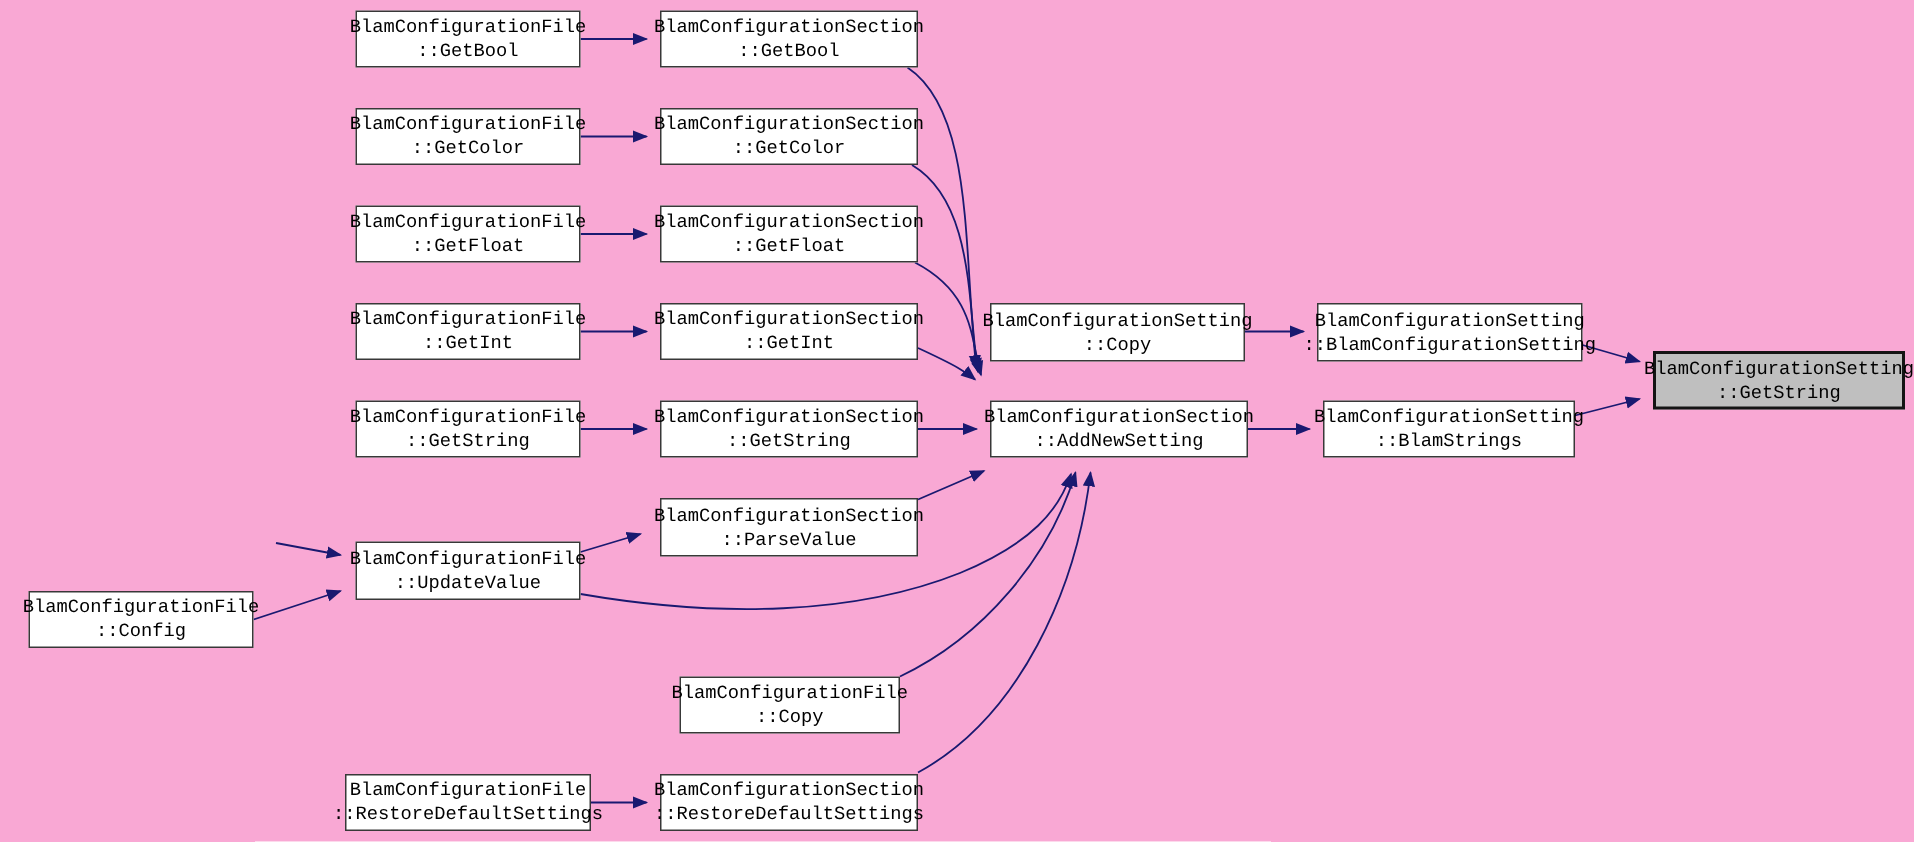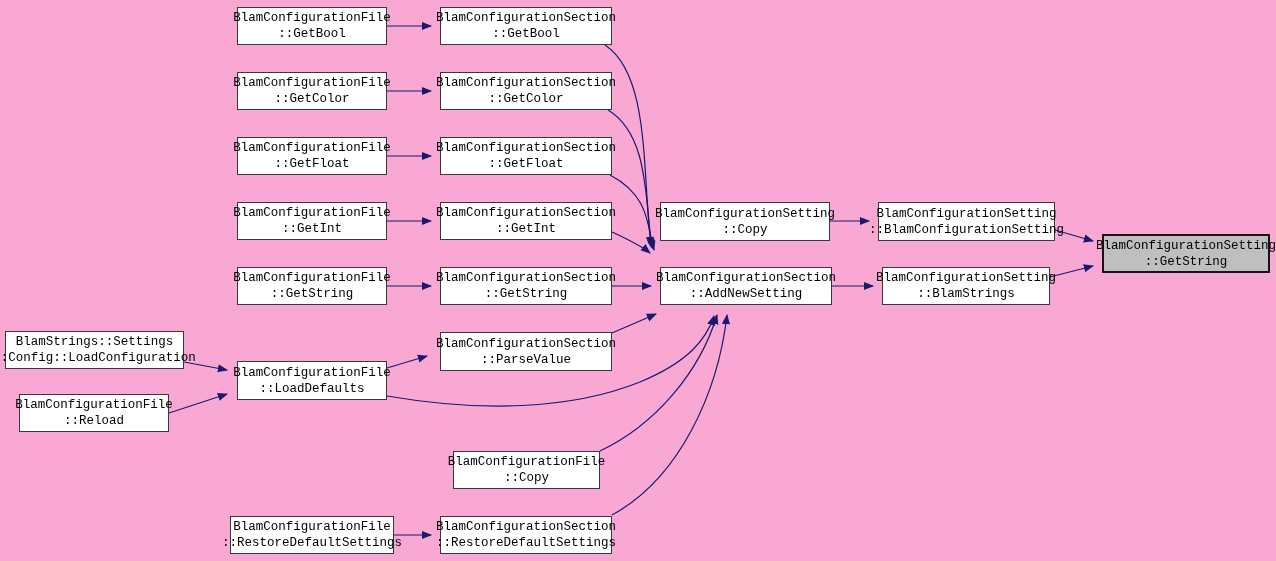--- a/index.html
+++ b/index.html
@@ -98,27 +98,23 @@
     <span>::GetFloat</span>
   </div>
   <div class="node" style="left:237px;top:202px;width:150px;height:38px">
     <span>BlamConfigurationFile</span>
     <span>::GetInt</span>
   </div>
   <div class="node" style="left:237px;top:267px;width:150px;height:38px">
     <span>BlamConfigurationFile</span>
     <span>::GetString</span>
   </div>
-  <div class="node" style="left:5px;top:331px;width:179px;height:38px">
-    <span>BlamStrings::Settings</span>
-    <span>::Config::LoadConfiguration</span>
-  </div>
   <div class="node" style="left:19px;top:394px;width:150px;height:38px">
     <span>BlamConfigurationFile</span>
-    <span>::Reload</span>
+    <span>::Config</span>
   </div>
   <div class="node" style="left:230px;top:516px;width:164px;height:38px">
     <span>BlamConfigurationFile</span>
     <span>::RestoreDefaultSettings</span>
   </div>
 
   <div class="node" style="left:440px;top:7px;width:172px;height:38px">
     <span>BlamConfigurationSection</span>
     <span>::GetBool</span>
   </div>
@@ -137,21 +133,21 @@
   <div class="node" style="left:440px;top:267px;width:172px;height:38px">
     <span>BlamConfigurationSection</span>
     <span>::GetString</span>
   </div>
   <div class="node" style="left:440px;top:332px;width:172px;height:39px">
     <span>BlamConfigurationSection</span>
     <span>::ParseValue</span>
   </div>
   <div class="node" style="left:237px;top:361px;width:150px;height:39px">
     <span>BlamConfigurationFile</span>
-    <span>::LoadDefaults</span>
+    <span>::UpdateValue</span>
   </div>
   <div class="node" style="left:453px;top:451px;width:147px;height:38px">
     <span>BlamConfigurationFile</span>
     <span>::Copy</span>
   </div>
   <div class="node" style="left:440px;top:516px;width:172px;height:38px">
     <span>BlamConfigurationSection</span>
     <span>::RestoreDefaultSettings</span>
   </div>
 

